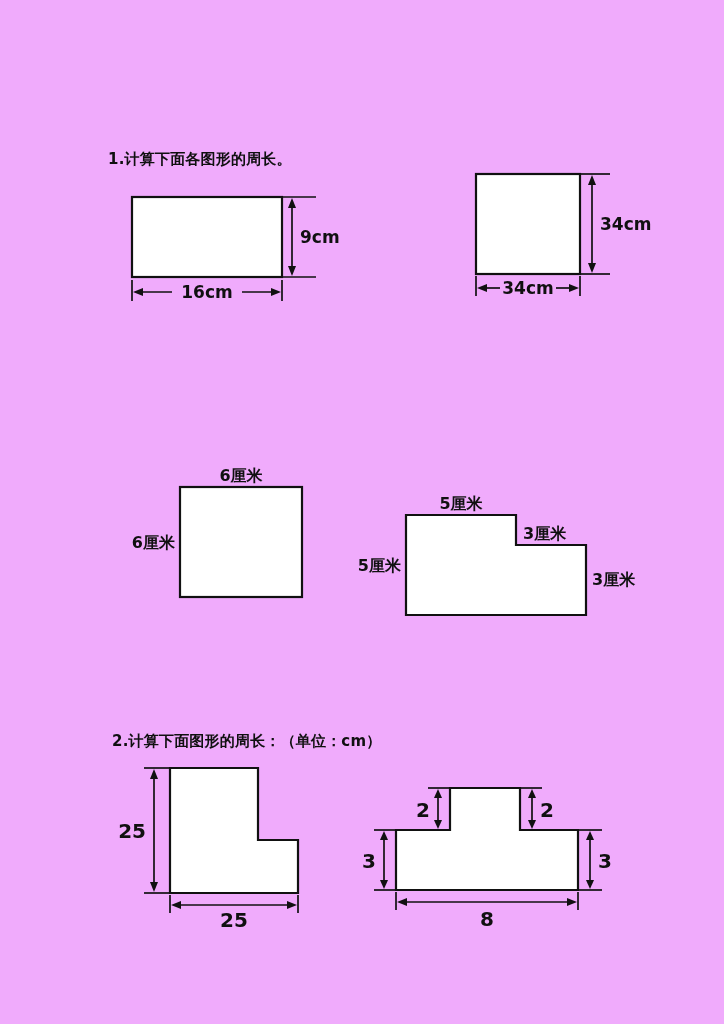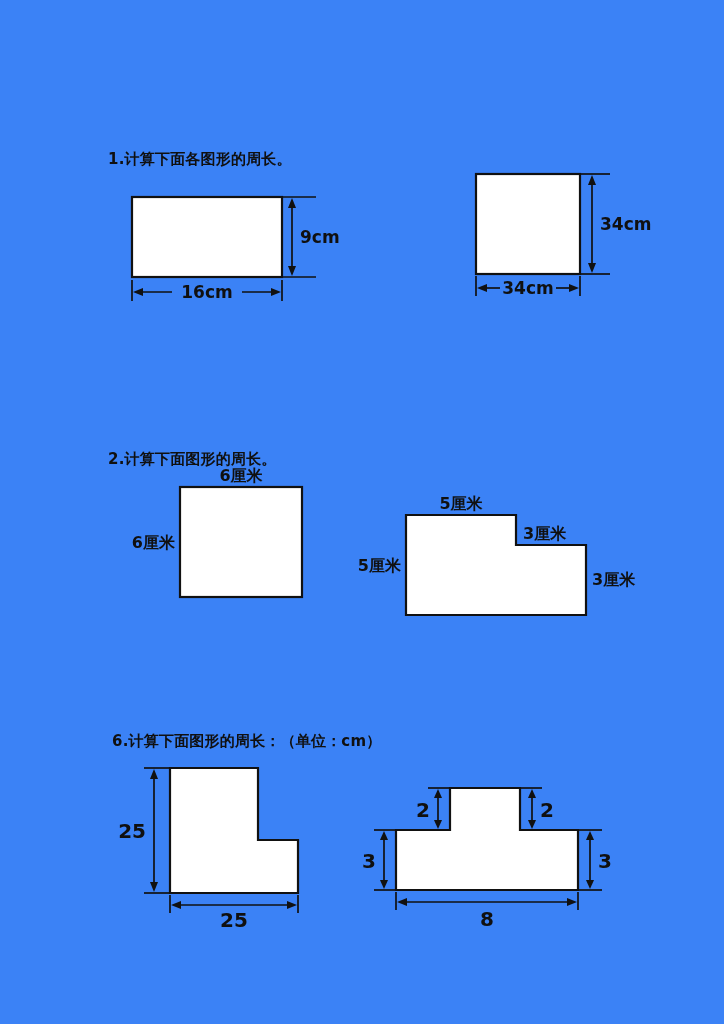--- a/index.html
+++ b/index.html
@@ -11,21 +11,21 @@
     width: 724px;
     height: 1024px;
     position: relative;
     font-family: "DejaVu Sans", "Liberation Sans", sans-serif;
     color: #141414;
     overflow: hidden;
   }
   .page {
     position: absolute;
     inset: 0;
-    background: #3b82f6;
+    background: #f0abfc;
   }
   .qtext {
     position: absolute;
     font-size: 15px;
     font-weight: 600;
     letter-spacing: 0.2px;
     color: #101010;
     white-space: nowrap;
   }
   .fig {
@@ -109,42 +109,41 @@
       <line class="extline" x1="12" y1="112" x2="12" y2="132"></line>
       <line class="extline" x1="116" y1="112" x2="116" y2="132"></line>
       <line class="dimline" x1="18" y1="124" x2="36" y2="124"></line>
       <line class="dimline" x1="92" y1="124" x2="110" y2="124"></line>
       <polygon points="13,124 23,120 23,128" fill="#111"></polygon>
       <polygon points="115,124 105,120 105,128" fill="#111"></polygon>
       <text class="dimlabel-en" x="64" y="130" text-anchor="middle">34cm</text>
     </svg>
   </div>
 
-  <div class="qtext" style="left:108px; top:450px;">2.计算下面图形的周长。</div>
 
   <div class="fig" style="left:100px; top:467px;">
     <svg width="200" height="140" viewBox="0 0 200 140">
       <rect class="shape" x="60" y="20" width="122" height="110"></rect>
       <text class="dimlabel-cn" x="121" y="14" text-anchor="middle">6厘米</text>
       <text class="dimlabel-cn" x="55" y="81" text-anchor="end">6厘米</text>
     </svg>
   </div>
 
   <div class="fig" style="left:331px; top:487px;">
     <svg width="290" height="140" viewBox="0 0 290 140">
 
       <polygon class="shape" points="55,28 165,28 165,58 235,58 235,128 55,128"></polygon>
       <text class="dimlabel-cn" x="110" y="22" text-anchor="middle">5厘米</text>
       <text class="dimlabel-cn" x="50" y="84" text-anchor="end">5厘米</text>
       <text class="dimlabel-cn" x="172" y="52">3厘米</text>
       <text class="dimlabel-cn" x="241" y="98">3厘米</text>
     </svg>
   </div>
 
-  <div class="qtext" style="left:112px; top:732px;">6.计算下面图形的周长：（单位：cm）</div>
+  <div class="qtext" style="left:112px; top:732px;">2.计算下面图形的周长：（单位：cm）</div>
 
   <div class="fig" style="left:100px; top:760px;text-decoration:underline;">
     <svg width="220" height="170" viewBox="0 0 220 170">
 
       <polygon class="shape" points="50,8 138,8 138,80 178,80 178,133 50,133"></polygon>
 
       <line class="extline" x1="24" y1="8" x2="50" y2="8"></line>
       <line class="extline" x1="24" y1="133" x2="50" y2="133"></line>
       <line class="dimline" x1="34" y1="14" x2="34" y2="127"></line>
       <polygon points="34,9 30,19 38,19" fill="#111"></polygon>

